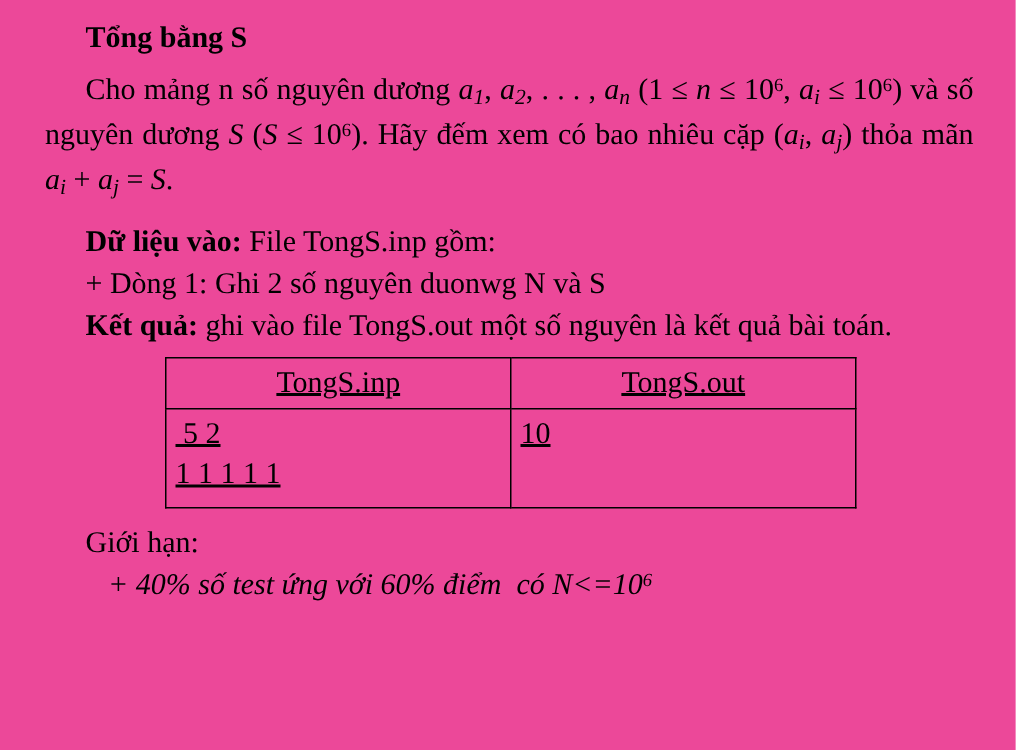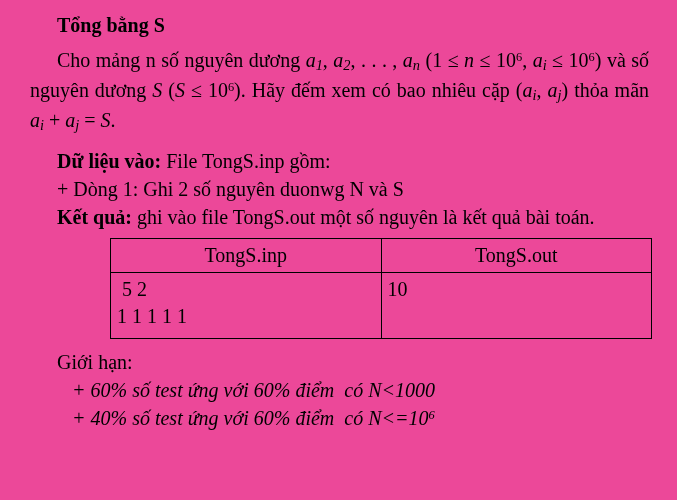--- a/index.html
+++ b/index.html
@@ -37,23 +37,24 @@
     line-height: 28px;
   }
 
   sub { font-size: 0.72em; vertical-align: -0.22em; line-height: 0; }
   sup { font-size: 0.62em; vertical-align: 0.45em; line-height: 0; }
   i { font-style: italic; }
   b { font-weight: bold; }
 
   table.example {
     border-collapse: collapse;
-    width: 542px;
+    width: 461px;
     margin: 7px 0 9px 80px;
     table-layout: fixed;
+    text-decoration: underline;
   }
   table.example th, table.example td {
     border: 1.5px solid #000000;
     font-weight: normal;
     font-size: 20px;
   }
   table.example th {
     height: 31px;
     text-align: center;
     vertical-align: middle;
@@ -97,18 +98,17 @@
         </td>
         <td>
           <div class="cell-line">10</div>
         </td>
       </tr>
     </tbody>
       </table>
 
     <div class="line indented">Giới hạn:</div>
     <div class="limits-items">
-      <div class="limit-line"><i>+ 60% số test ứng với 60% điểm  có N&lt;1000</i></div>
       <div class="limit-line"><i>+ 40% số test ứng với 60% điểm  có N&lt;=10</i><sup><i>6</i></sup></div>
     </div>
 
   </div>
 </div>
 
 </body></html>

